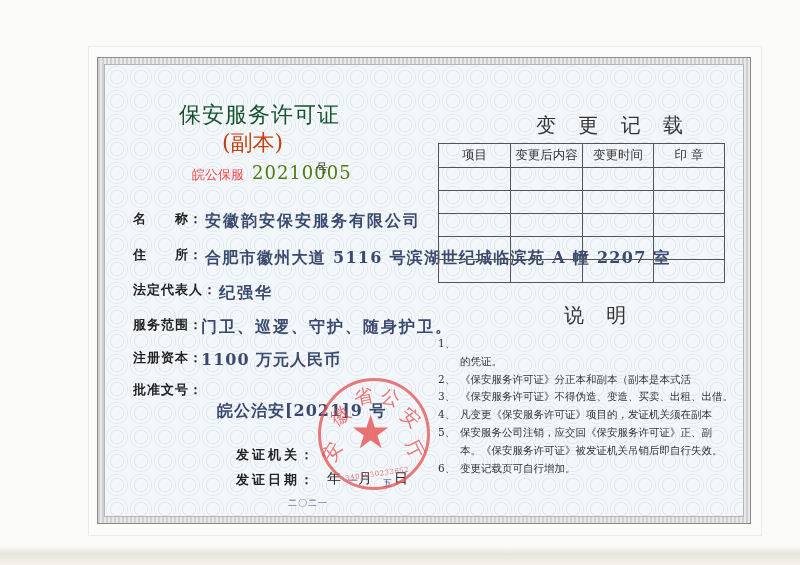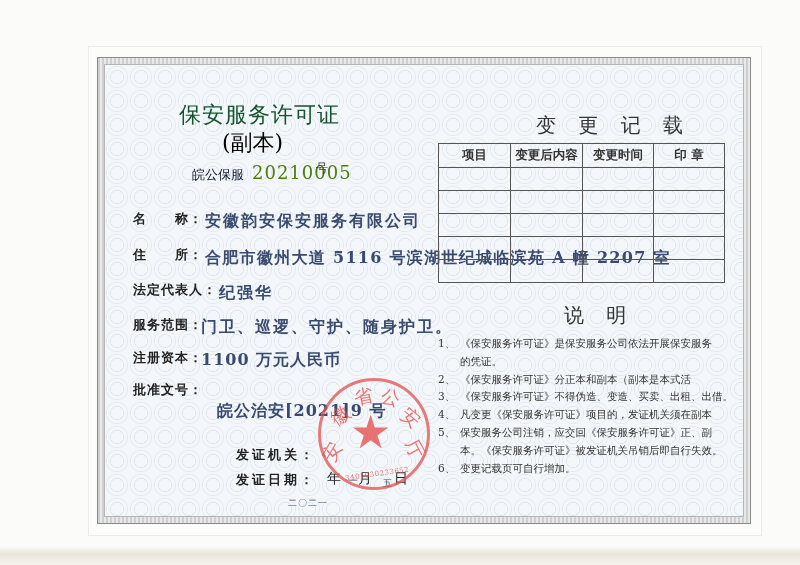--- a/index.html
+++ b/index.html
@@ -33,42 +33,42 @@
     background-image:
       radial-gradient(circle at 12px 12px, transparent 6px, rgba(190,205,220,0.45) 6.5px, transparent 7.5px, transparent 10px, rgba(190,205,220,0.35) 10.5px, transparent 11.5px);
     background-size:24px 24px;
     overflow:hidden;
   }
   .abs { position:absolute; white-space:nowrap; }
   .title {
     left:179px; top:100px; font-size:22px; letter-spacing:1px; color:#14532d;
   }
   .subtitle {
-    left:222px; top:128px; font-size:22px; color:#000000;
-  }
-  .permit-prefix { left:192px; top:166px; font-size:13px; color:#0f172a; }
+    left:222px; top:128px; font-size:22px; color:#c2410c;
+  }
+  .permit-prefix { left:192px; top:166px; font-size:13px; color:#ef4444; }
   .permit-number {
     left:252px; top:162px; font-size:18px; color:#4d7c0f; letter-spacing:1px;text-align:right;
   }
   .permit-suffix { left:316px; top:160px; font-size:12px; color:#333; }
 
   .label { font-size:13px; color:#222; font-weight:bold; letter-spacing:1px; }
   .value { font-size:16px; color:#3a4a6e; letter-spacing:2px; font-weight:bold; }
 
   .section-heading { font-size:20px; color:#333; letter-spacing:8px; }
 
   table.changes {
     position:absolute; left:438px; top:143px;
     border-collapse:collapse; font-size:12.5px;
   }
   table.changes td, table.changes th {
     border:1.2px solid #555;
     height:22px; padding:0; text-align:center; font-weight:normal; color:#333;
   }
-  table.changes th { height:23px;font-weight:bold; }
+  table.changes th { height:23px; }
   .notes { left:438px; top:335px; font-size:10.5px; color:#333; line-height:17.8px; }
   .note-row { display:flex; }
   .note-num { width:22px; text-align:left; }
   .note-cont { padding-left:22px; }
 
   .seal {
     position:absolute; left:318px; top:378px; width:112px; height:112px;
     border:3px solid rgba(226,80,80,0.75); border-radius:50%;
     box-sizing:border-box;
   }
@@ -179,21 +179,20 @@
     <td></td>
   </tr>
 </tbody>
   </table>
 
 <div class="abs section-heading" style="left:564px;top:302px;">说 明</div>
 
 <div class="abs notes">
   <div class="note-row">
       <span class="note-num">1、</span>
-      <span>《保安服务许可证》是保安服务公司依法开展保安服务</span>
     </div>
   <div class="note-cont">的凭证。</div>
   <div class="note-row">
       <span class="note-num">2、</span>
       <span>《保安服务许可证》分正本和副本（副本是本式活</span>
     </div>
   <div class="note-row">
       <span class="note-num">3、</span>
       <span>《保安服务许可证》不得伪造、变造、买卖、出租、出借。</span>
     </div>

